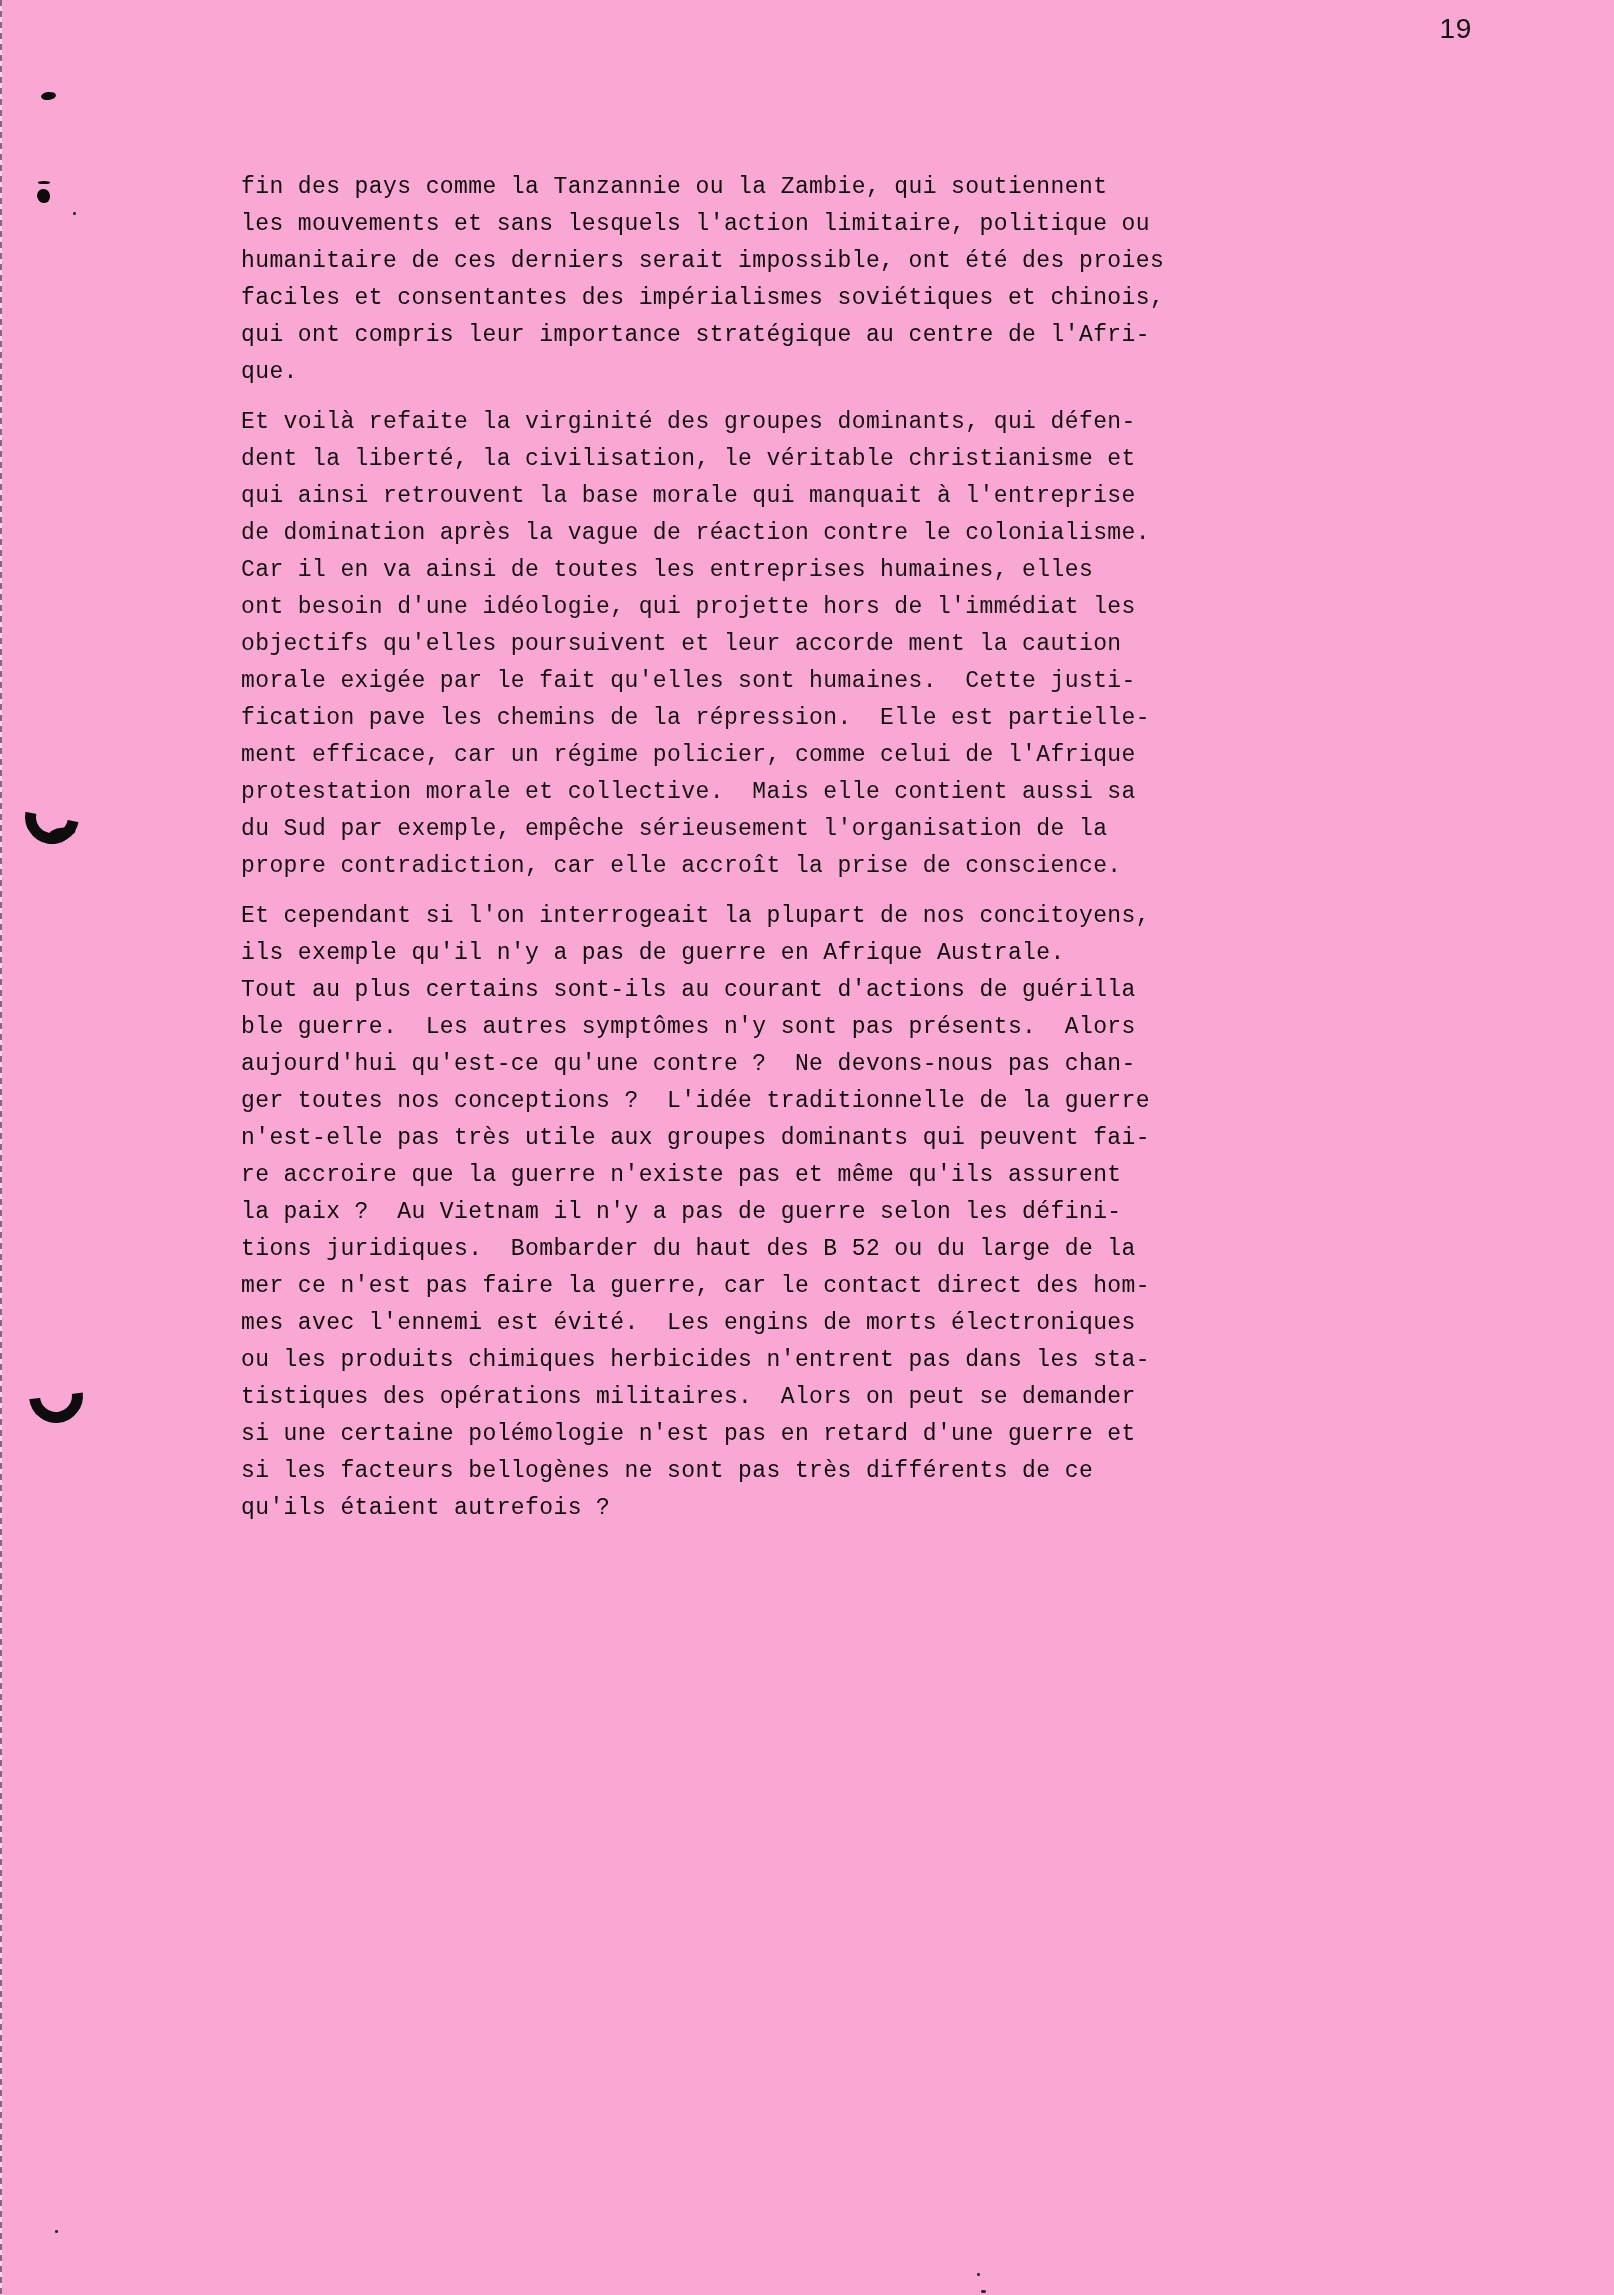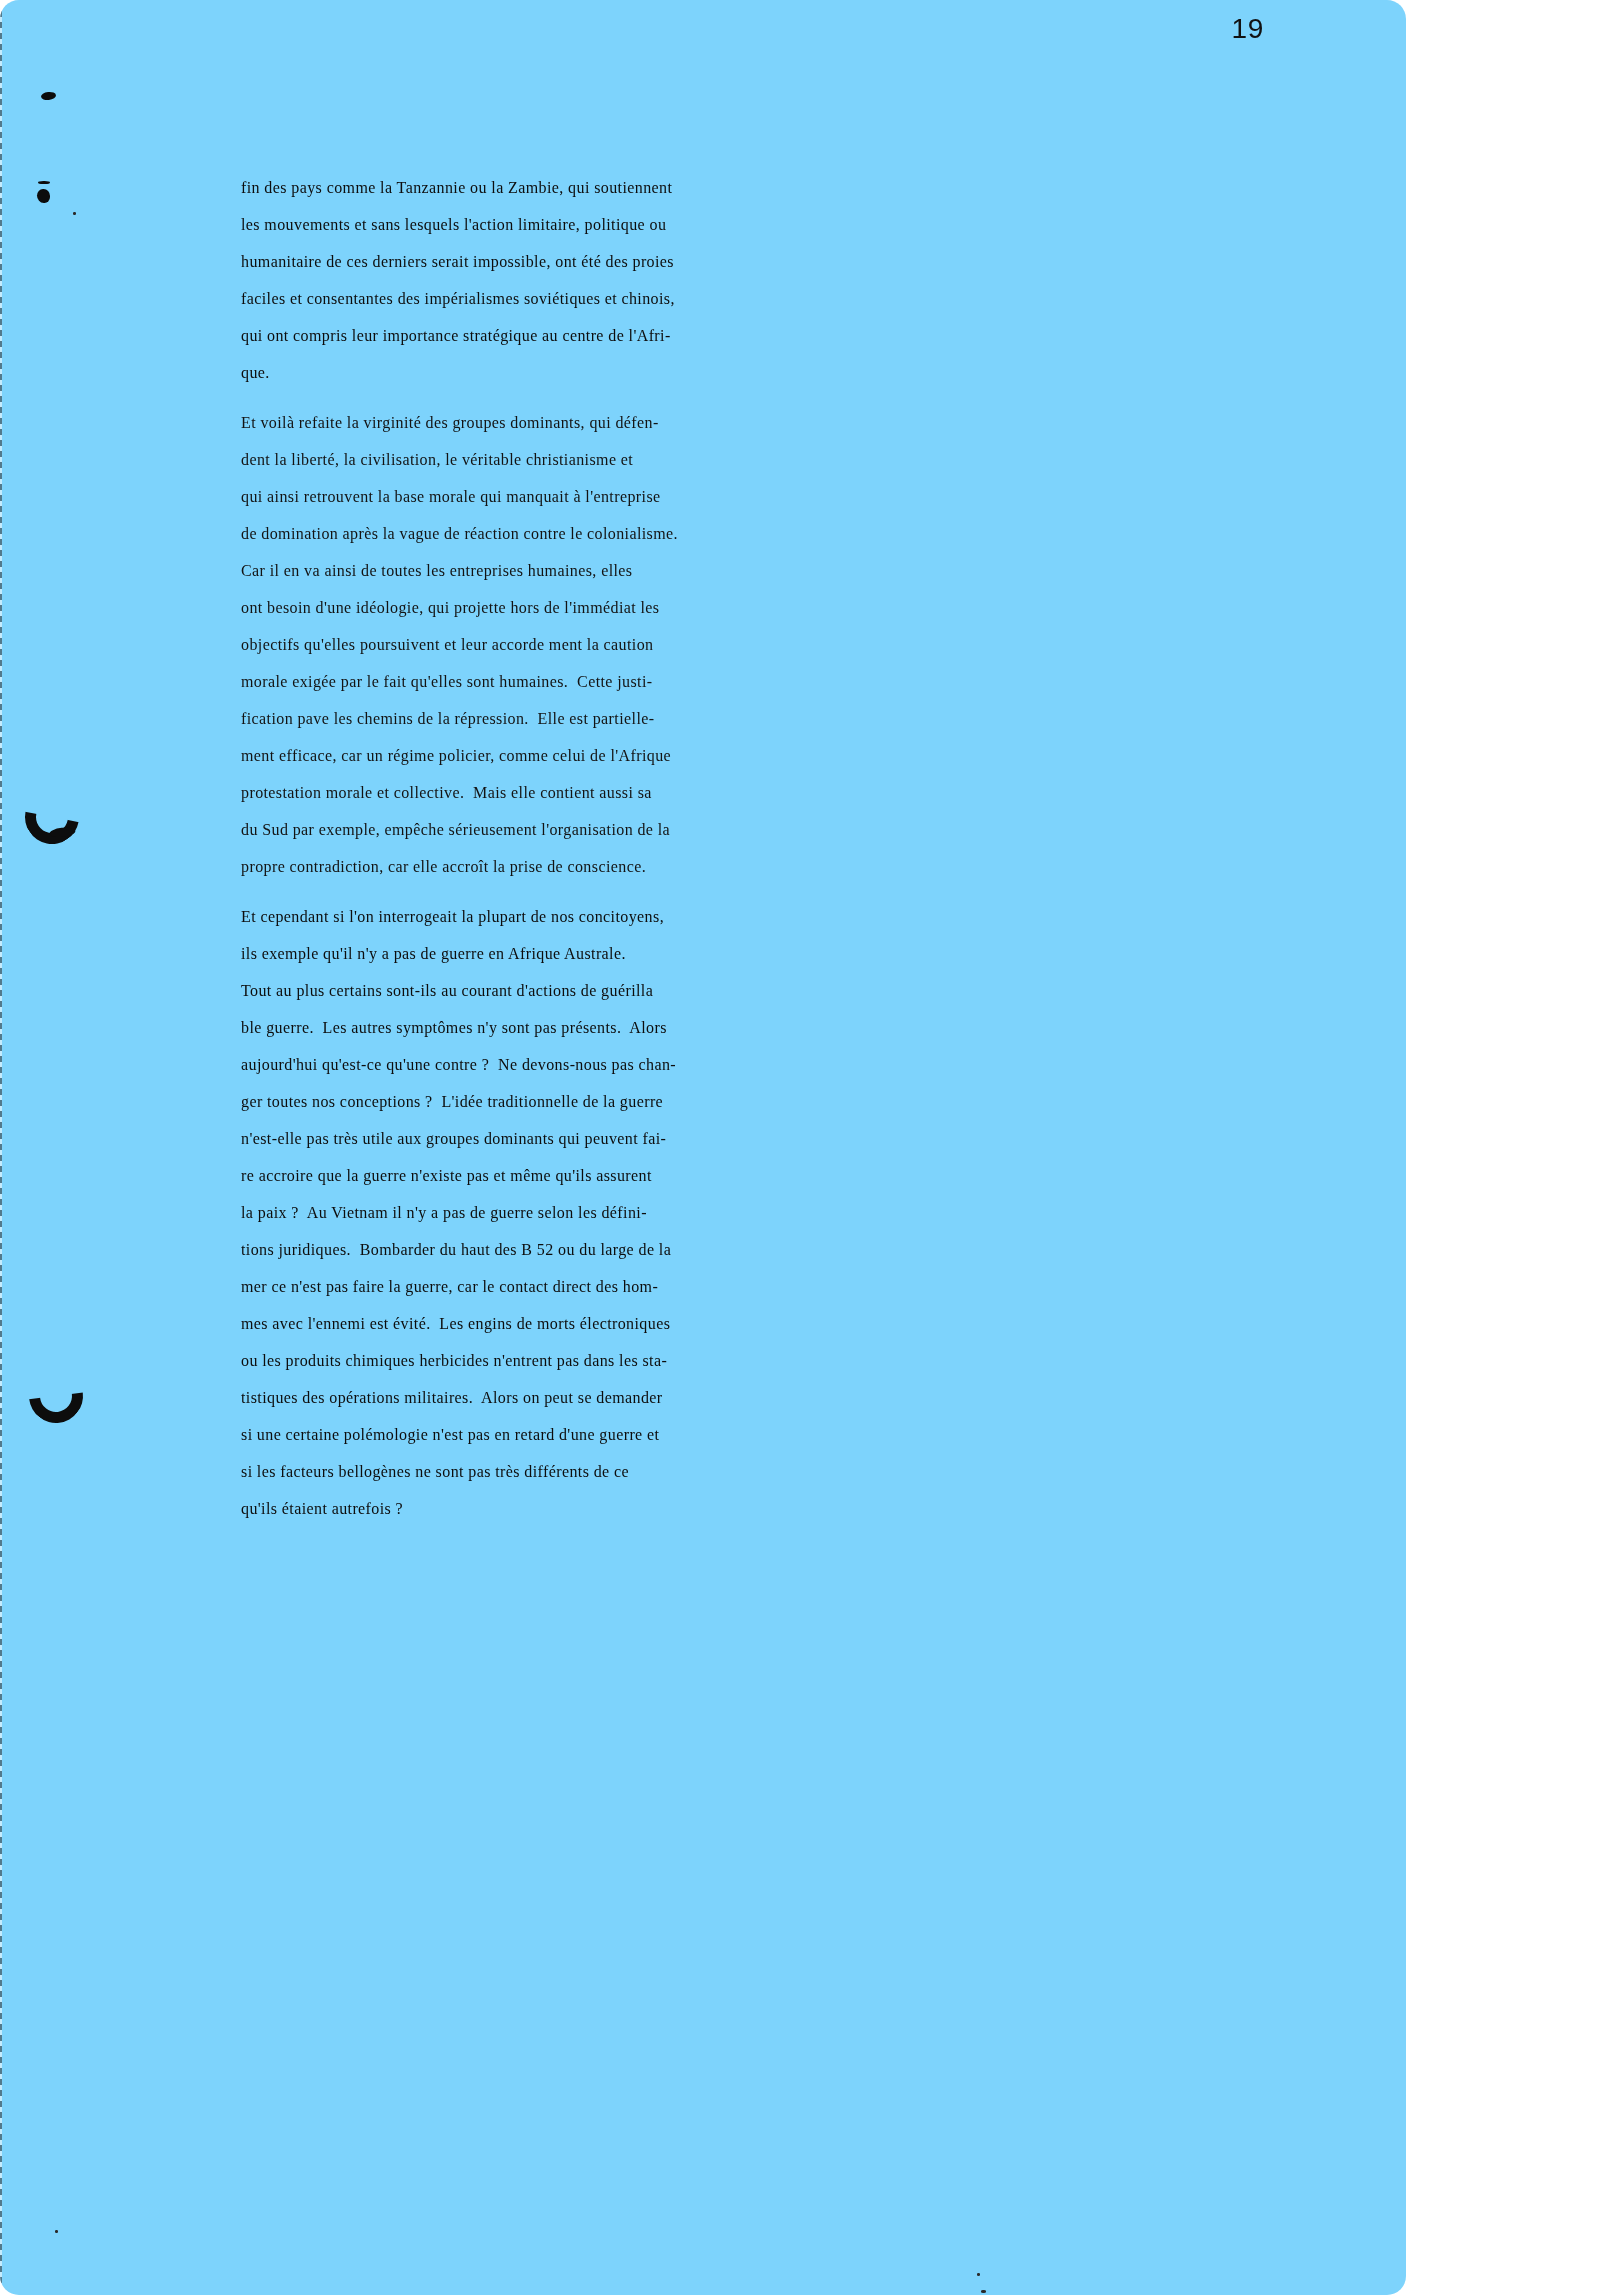--- a/index.html
+++ b/index.html
@@ -3,27 +3,26 @@
 <meta charset="utf-8">
 <style>
   html, body {
     margin: 0;
     padding: 0;
     background: #ffffff;
   }
 
   .page {
     position: relative;
-    width: 1406px;
+    width: 1614px;
     height: 2295px;
-    background: #7dd3fc;
+    background: #f9a8d4;
     overflow: hidden;
     font-family: "Liberation Mono", "DejaVu Sans Mono", monospace;
     color: #141414;
-    border-radius: 19px;
   }
 
   
   .page-number {
     position: absolute;
     top: 13px;
     right: 142px;
     font-family: "Liberation Sans", sans-serif;
     font-size: 28px;
     letter-spacing: 0.7px;
@@ -36,26 +35,25 @@
     left: 241px;
     top: 169px;
     width: 1122px;
   }
 
   .para {
     margin: 0 0 13px 0;
   }
 
   .line {
-    font-size: 16px;
+    font-size: 23px;
     line-height: 37px;
     letter-spacing: 0.4px;
     white-space: pre;
     color: #131313;
-    font-family: Liberation Serif, serif;
   }
 
   
   .para.ink-heavy .line { color: #0d0d0d; }
 
   
   .margin-marks {
     position: absolute;
     left: 0;
     top: 0;

